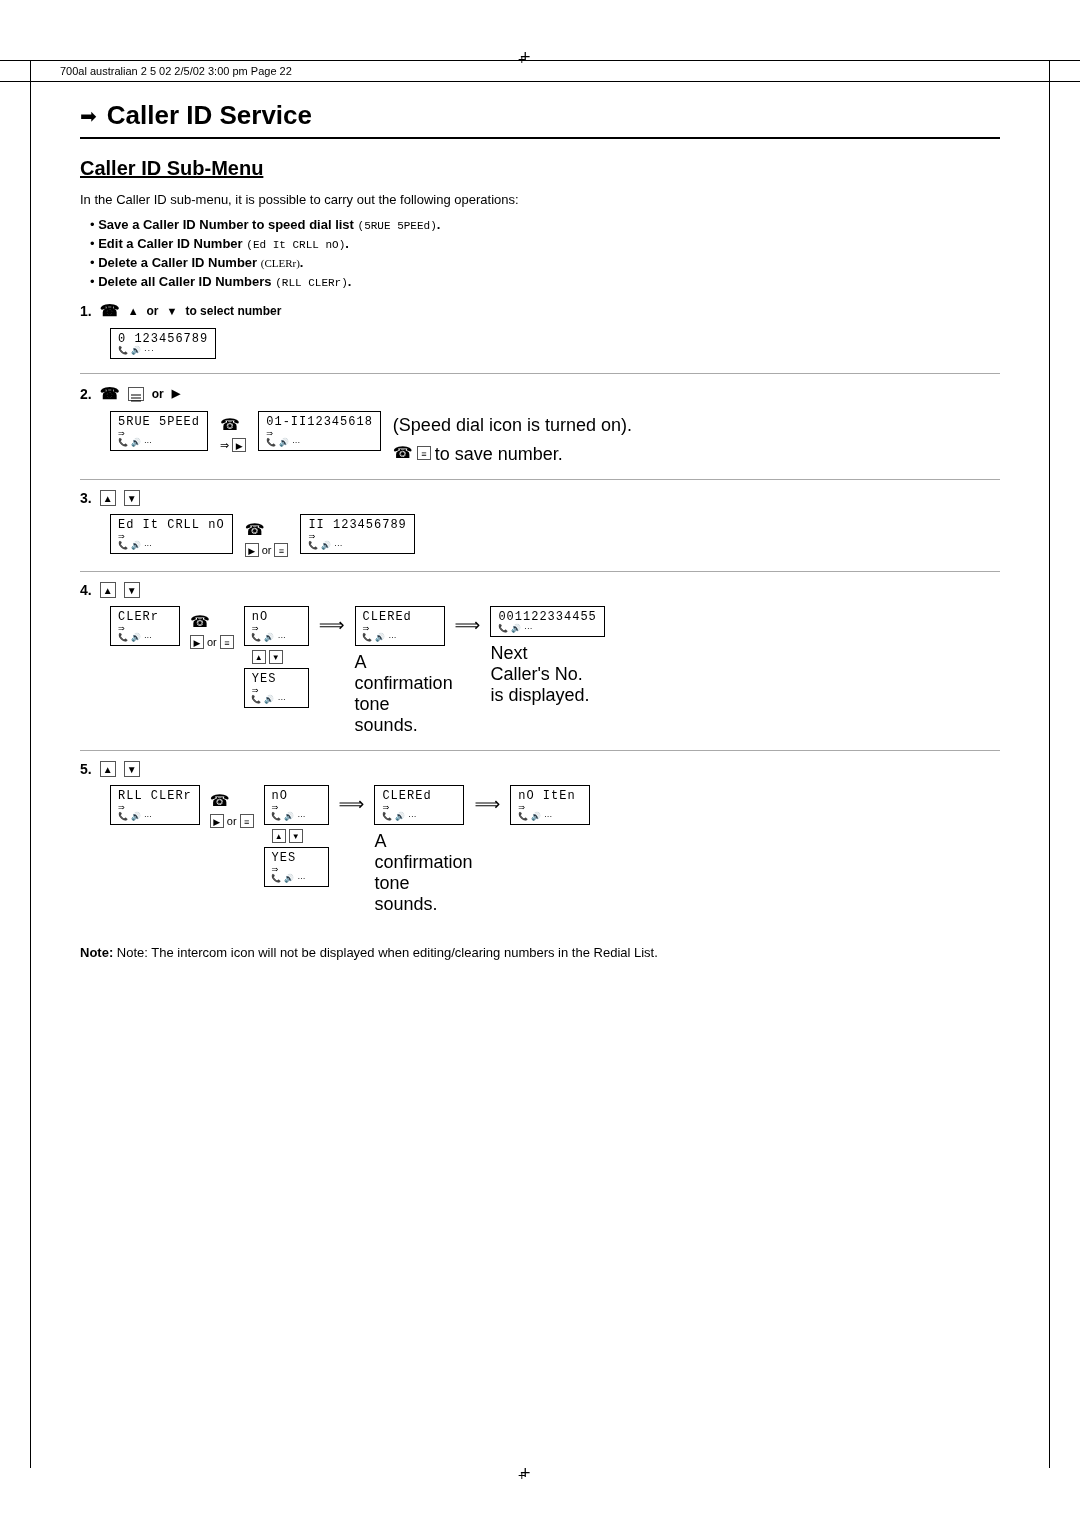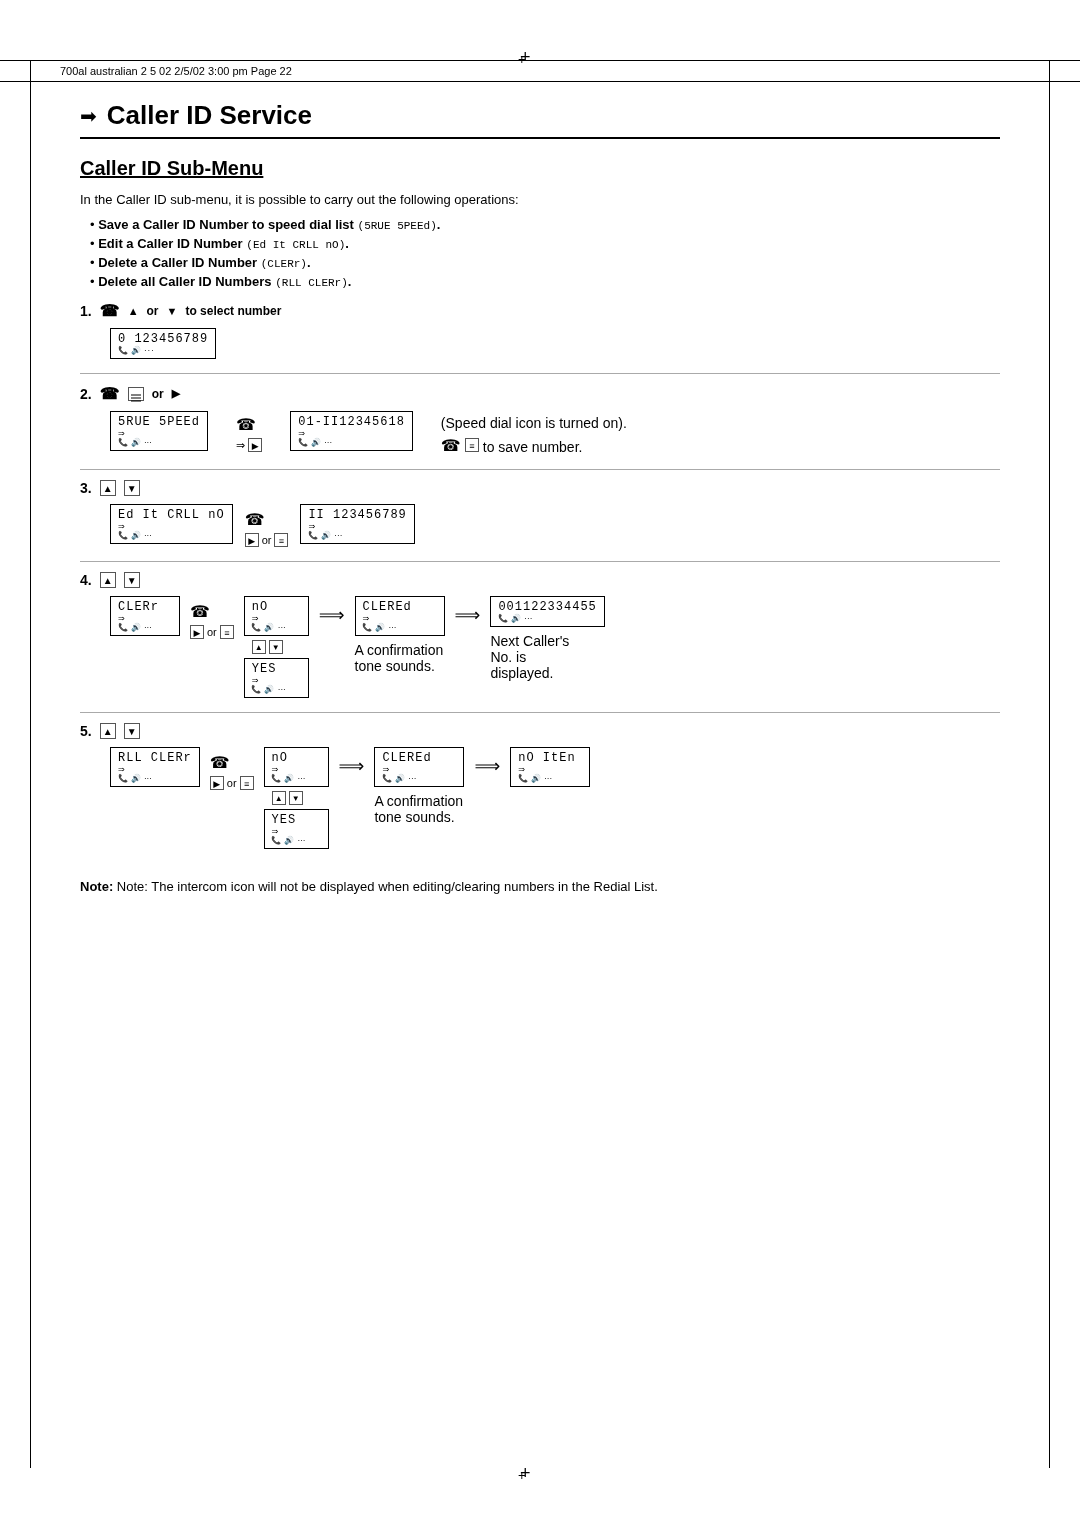--- a/index.html
+++ b/index.html
@@ -112,21 +112,21 @@
     .step-header {
       font-size: 14px;
       font-weight: bold;
       margin-bottom: 8px;
       display: flex;
       align-items: center;
       gap: 8px;
     }
 
     .step-note {
-      font-size: 14px;
+      font-size: 18px;
       margin-top: 4px;
     }
 
     .display-wrapper {
       border: 1px solid #000;
       padding: 3px 7px;
       min-width: 88px;
     }
 
     .disp-text {
@@ -198,21 +198,21 @@
     <div class="intro-text">In the Caller ID sub-menu, it is possible to carry out the following operations:</div>
 
     <div class="bullet-list">
       <div class="bullet-item">
         • <strong>Save a Caller ID Number to speed dial list</strong> <span style="font-family:'Courier New',monospace;font-size:11px;">(5RUE 5PEEd)</span><strong>.</strong>
       </div>
       <div class="bullet-item">
         • <strong>Edit a Caller ID Number</strong> <span style="font-family:'Courier New',monospace;font-size:11px;">(Ed It CRLL nO)</span><strong>.</strong>
       </div>
       <div class="bullet-item">
-        • <strong>Delete a Caller ID Number</strong> <span style="font-family:Liberation Mono, monospace;font-size:11px;">(CLERr)</span><strong>.</strong>
+        • <strong>Delete a Caller ID Number</strong> <span style="font-family:Liberation Serif, serif;font-size:11px;">(CLERr)</span><strong>.</strong>
       </div>
       <div class="bullet-item">
         • <strong>Delete all Caller ID Numbers</strong> <span style="font-family:'Courier New',monospace;font-size:11px;">(RLL CLERr)</span><strong>.</strong>
       </div>
     </div>
 
     <div class="step-section">
       <div class="step-header">
         <span>1.</span>
         <span style="font-size:16px;">☎</span>
@@ -241,21 +241,21 @@
         <span style="display:inline-block;border:1px solid #555;width:16px;height:14px;padding:2px;">
           <svg width="10" height="10">
               <line x1="0" y1="2" x2="10" y2="2" stroke="#000" stroke-width="1"></line>
               <line x1="0" y1="5" x2="10" y2="5" stroke="#000" stroke-width="1"></line>
               <line x1="0" y1="8" x2="10" y2="8" stroke="#000" stroke-width="1"></line>
             </svg>
         </span>
         <span style="font-size:12px;">or</span>
         <span style="font-size:11px;">▶</span>
       </div>
-      <div style="margin-left:30px;display:flex;align-items:flex-start;gap:28px;flex-wrap:wrap;">
+      <div style="margin-left:30px;display:flex;align-items:flex-start;gap:12px;flex-wrap:wrap;">
 
         <div>
           <div class="display-wrapper" style="min-width:95px;">
             <div class="disp-text">5RUE 5PEEd</div>
             <div class="disp-icons">
                 <span>⇒</span>
               </div>
             <div class="disp-icons">
                 <span>📞</span>
                 <span>🔊</span>

